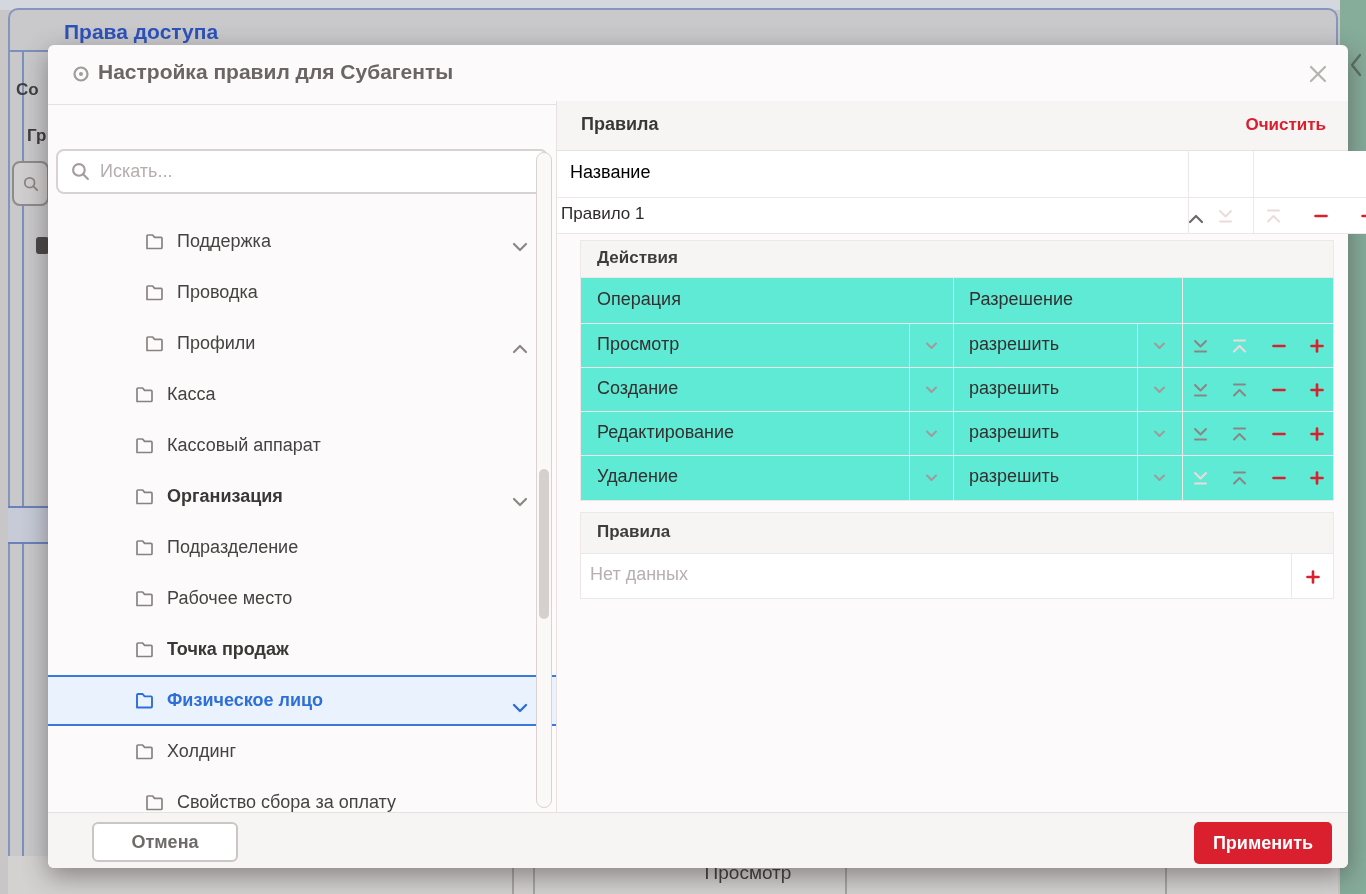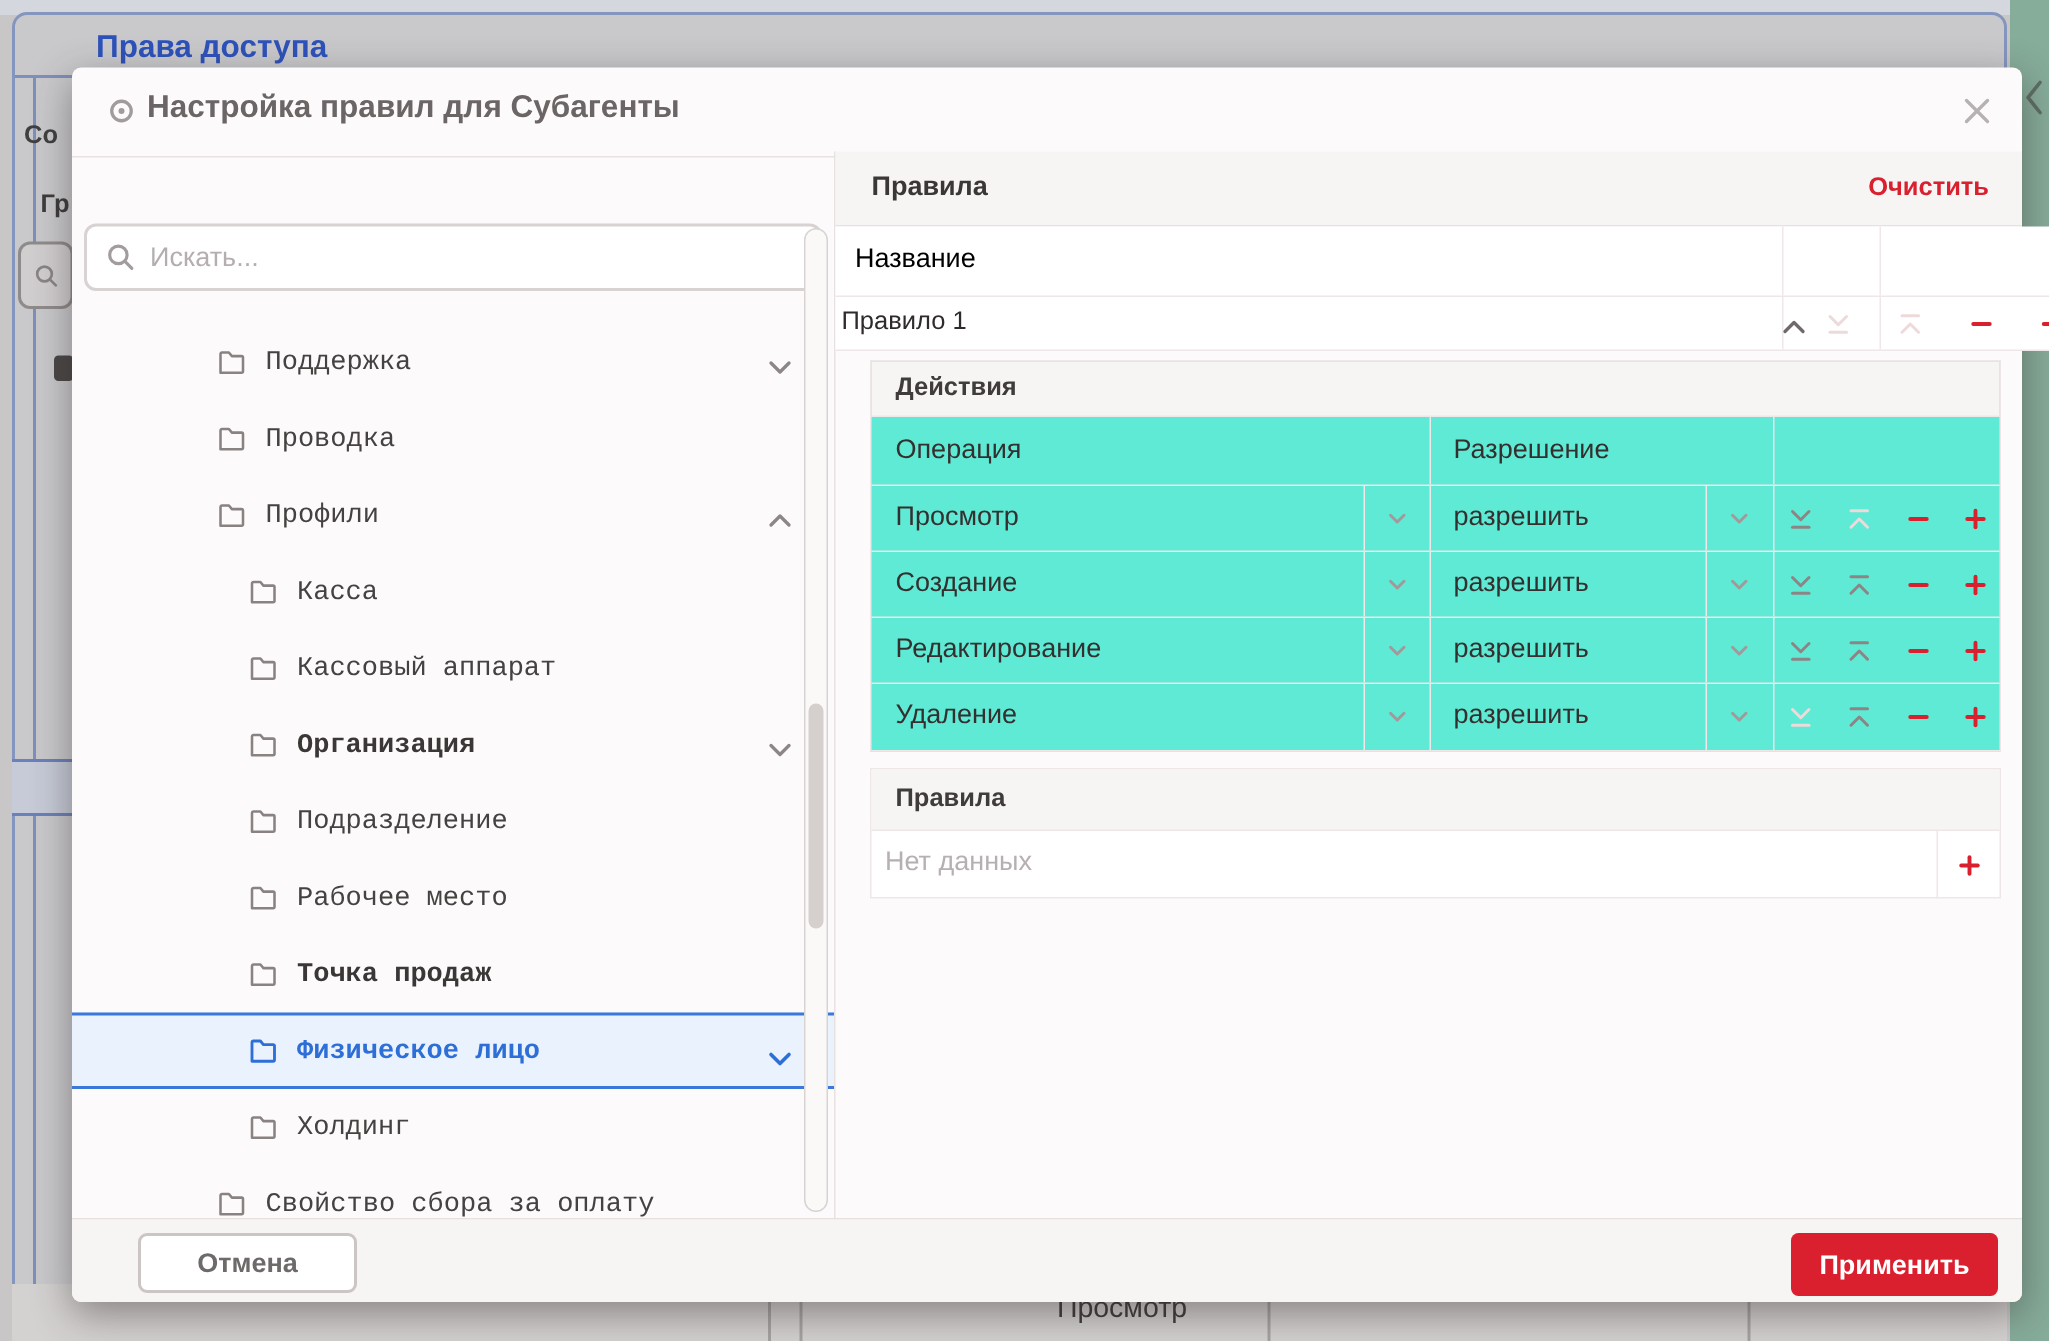--- a/index.html
+++ b/index.html
@@ -50,27 +50,27 @@
   
   #search-box { left:8px; top:104px; width:492px; height:45px; background:#fff;
                 border:2px solid #d8d2d2; border-radius:8px; }
   #search-box svg { position:absolute; left:13px; top:11px; color:#a39c9c; }
   #search-input { position:absolute; left:42px; top:2px; width:440px; height:37px; border:none;
                   outline:none; background:transparent; font-size:18px; color:#555;
                   font-family:"Liberation Sans","DejaVu Sans",sans-serif; }
   #search-input::placeholder { color:#b5aeae; opacity:1; }
 
   
-  #tree { left:0; top:155px; width:508px; height:612px; overflow:hidden;font-family:Liberation Mono, monospace; }
+  #tree { left:0; top:155px; width:508px; height:612px; overflow:hidden; }
   .tree-row { position:absolute; left:0; width:508px; height:51px; display:flex; align-items:center;
               font-size:18px; color:#464242; cursor:pointer; }
   .tree-row .ficon { display:flex; margin-right:13px; color:#8a8282; }
   .tree-row .tchev { position:absolute; right:28px; top:20px; color:#8d8686; }
   .tree-row.lv1 { padding-left:97px; }
-  .tree-row.lv2 { padding-left:118px; }
+  .tree-row.lv2 { padding-left:87px; }
   .tree-row.bold { font-weight:bold; color:#3b3737; }
   .tree-row.selected { background:#e9f2fd; border-top:2px solid #3a79d9; border-bottom:2px solid #3a79d9;
                        color:#2e6fd7; font-weight:bold; }
   .tree-row.selected .ficon, .tree-row.selected .tchev { color:#2e6fd7; }
 
   
   #tree-scrollbar { left:488px; top:107px; width:16px; height:656px; background:#fbf8f8;
                     border:1px solid #d9d3d3; border-radius:8px; }
   #tree-thumb { position:absolute; left:2px; top:316px; width:10px; height:150px;
                 background:#d5cfce; border-radius:6px; }

